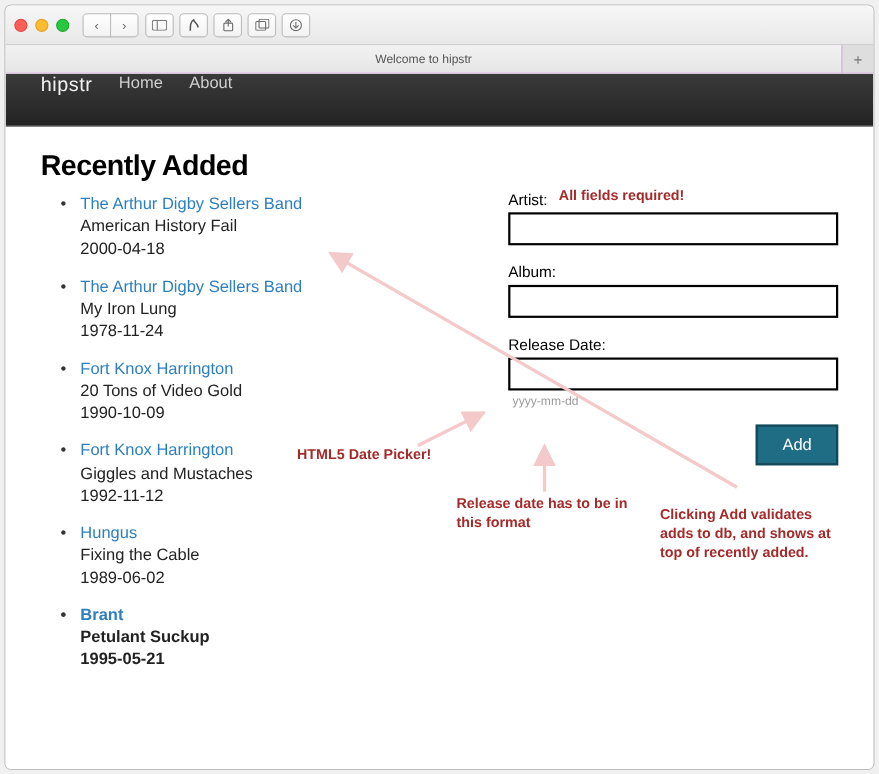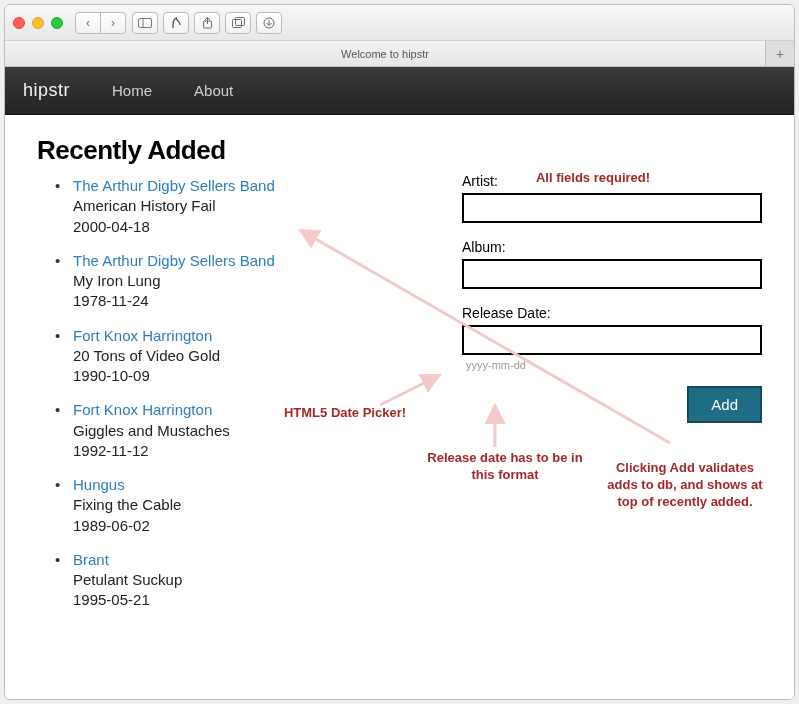--- a/index.html
+++ b/index.html
@@ -66,22 +66,22 @@
   }
   .tab-plus{
     width:28px;display:flex;align-items:center;justify-content:center;
     color:#777;font-size:14px;background:#dedede;
   }
   
   .page{flex:1;background:#fff;overflow:auto;}
   .navbar{
     height:48px;background:linear-gradient(#3a3a3a,#232323);
     border-bottom:1px solid #111;
-    display:flex;align-items:center;
-    padding:0 18px;gap:42px;
+    display:flex;align-items:flex-start;
+    padding:0 32px;gap:24px;
     color:#d8d8d8;font-size:15px;
   }
   .brand{color:#f2f2f2;font-size:18px;letter-spacing:0.5px;}
   .nav-link{color:#cfcfcf;cursor:pointer;}
   .content{
     display:flex;padding:20px 32px;gap:40px;
   }
   .left-col{flex:1;}
   .left-col h1{
     font-size:26px;font-weight:600;letter-spacing:-0.5px;
@@ -104,21 +104,21 @@
   .placeholder-hint{color:#9a9a9a;font-size:11px;margin-top:-12px;margin-bottom:9px;padding-left:4px;}
   .add-btn{
     float:right;margin-top:6px;
     background:#1f6d84;color:#fff;
     border:2px solid #15495a;
     padding:8px 22px;font-size:15px;cursor:pointer;
   }
   
   .anno{
     position:absolute;color:#a42a2a;font-weight:600;
-    font-size:13px;text-align:center;line-height:1.3;
+    font-size:13px;text-align:left;line-height:1.3;
     pointer-events:none;
   }
   svg.arrows{position:absolute;top:0;left:0;pointer-events:none;}
 </style>
 </head>
 <body>
 
 <div class="chrome">
   <div class="toolbar">
     <div class="traffic">
@@ -196,21 +196,21 @@
             <li style="position: relative;">
               <div class="artist-link">Fort Knox Harrington</div>
               <div class="album-name">Giggles and Mustaches</div>
               <div class="release-date">1992-11-12</div>
             </li>
             <li style="position: relative;">
               <div class="artist-link">Hungus</div>
               <div class="album-name">Fixing the Cable</div>
               <div class="release-date">1989-06-02</div>
             </li>
-            <li style="position: relative;">
+            <li style="position: relative; font-weight: bold;">
               <div class="artist-link">Brant</div>
               <div class="album-name">Petulant Suckup</div>
               <div class="release-date">1995-05-21</div>
             </li>
           </ul>
       </div>
 
       <div class="right-col">
         <label class="form-label">Artist:</label>
         <input class="form-input" style="">

